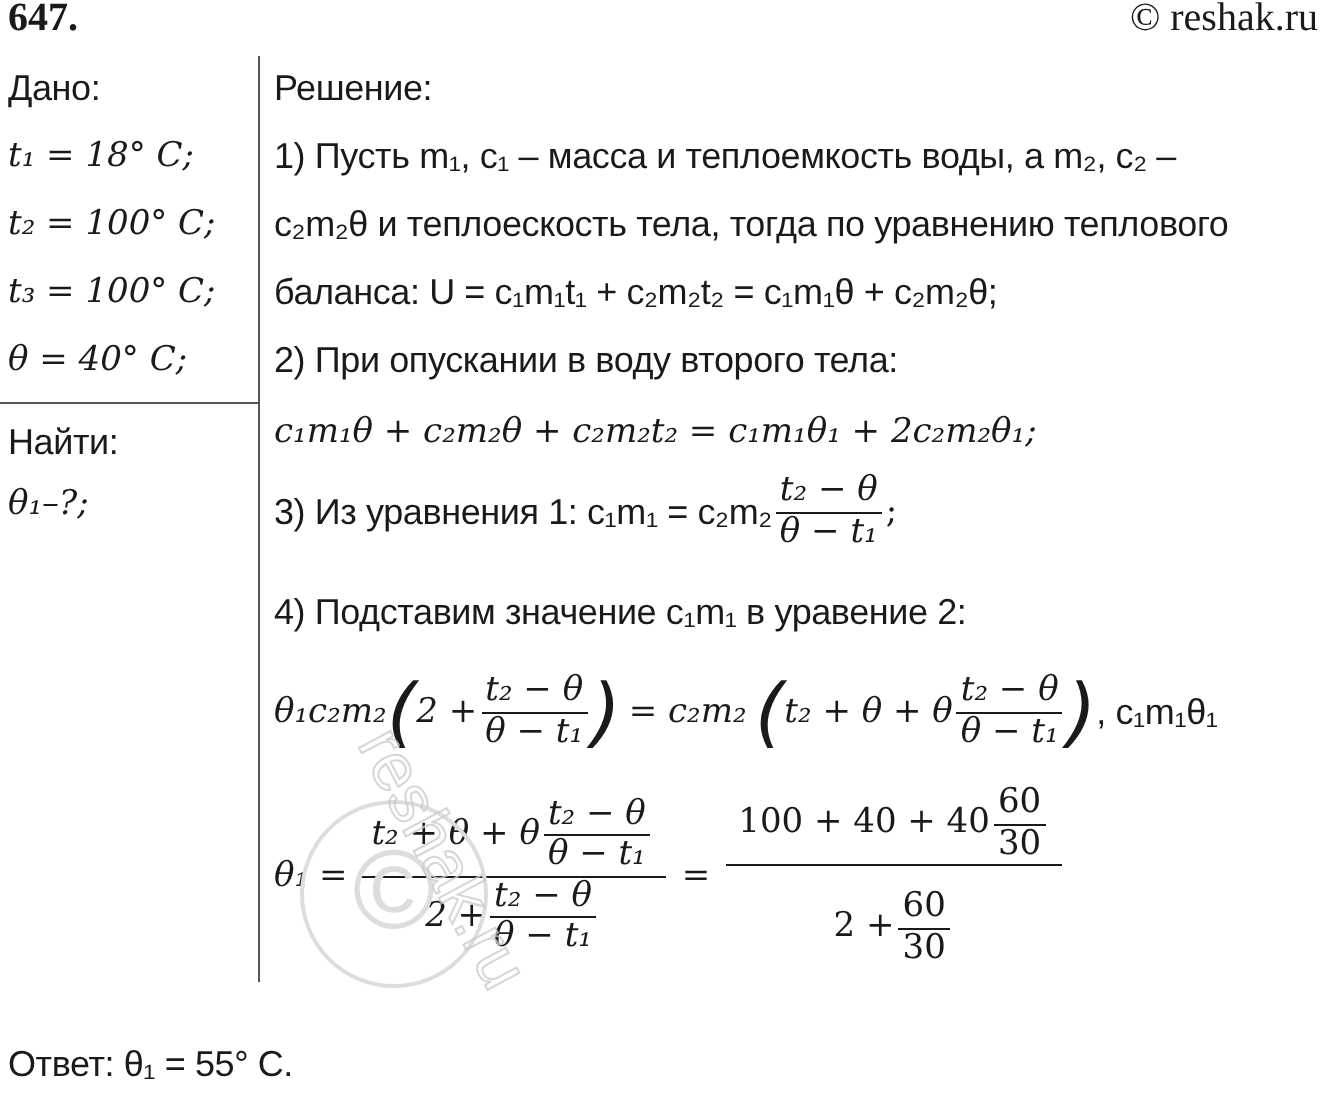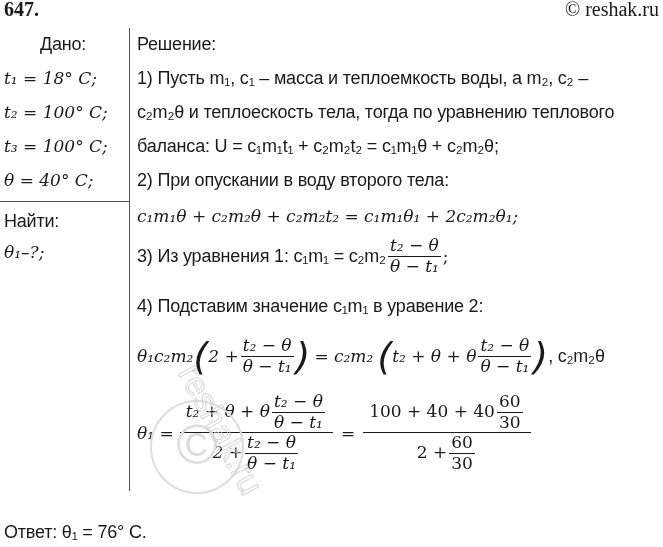--- a/index.html
+++ b/index.html
@@ -24,21 +24,21 @@
 </style>
 </head>
 <body>
 
 <div class="abs num">647.</div>
 <div class="abs site">© reshak.ru</div>
 
 <div class="vline"></div>
 <div class="hline"></div>
 
-<div class="abs txt" style="left:4px;top:34px;margin-left:36px;">Дано:</div>
+<div class="abs txt" style="left:4px;top:34px;">Дано:</div>
 <div class="abs m i" style="left:4px;top:68px;">t₁ = 18° C;</div>
 <div class="abs m i" style="left:4px;top:102px;">t₂ = 100° C;</div>
 <div class="abs m i" style="left:4px;top:136px;">t₃ = 100° C;</div>
 <div class="abs m i" style="left:4px;top:170px;">θ = 40° C;</div>
 <div class="abs txt" style="left:4px;top:211px;">Найти:</div>
 <div class="abs m i" style="left:4px;top:242px;">θ₁–?;</div>
 
 <div class="abs txt" style="left:137px;top:34px;">Решение:</div>
 <div class="abs txt" style="left:137px;top:68px;">1) Пусть m₁, c₁ – масса и теплоемкость воды, а m₂, c₂ –</div>
 <div class="abs txt" style="left:137px;top:102px;">c₂m₂θ и теплоескость тела, тогда по уравнению теплового</div>
@@ -67,21 +67,21 @@
     </span>
   <span class="paren">)</span>
   <span style="margin:16px 4px;">= c₂m₂</span>
   <span class="paren">(</span>
   <span>t₂ + θ + θ</span>
   <span class="frac">
       <span class="n">t₂ − θ</span>
       <span class="d">θ − t₁</span>
     </span>
   <span class="paren">)</span>
-  <span class="txt" style="font-style:normal;">, c₂m₂θ</span>
+  <span class="txt" style="font-style:normal;">, c₁m₁θ₁</span>
 </div>
 
 <div class="abs m i" style="left:137px;top:392px;display:flex;align-items:center;">
   <span>θ₁ =</span>
   <span class="frac" style="margin-left:6px;">
     <span class="n" style="display:flex;align-items:center;padding:0 6px;">
       <span>t₂ + θ + θ</span>
       <span class="frac">
           <span class="n">t₂ − θ</span>
           <span class="d">θ − t₁</span>
@@ -89,34 +89,34 @@
     </span>
     <span class="d" style="display:flex;align-items:center;">
       <span>2 +</span>
       <span class="frac">
           <span class="n">t₂ − θ</span>
           <span class="d">θ − t₁</span>
         </span>
     </span>
   </span>
   <span style="margin:0 6px;">=</span>
-  <span class="frac" style="font-style:normal;">
+  <span class="frac" style="font-style:normal;gap:11px;">
     <span class="n" style="display:flex;align-items:center;padding:0 6px;">
       <span>100 + 40 + 40</span>
       <span class="frac">
           <span class="n">60</span>
           <span class="d">30</span>
         </span>
     </span>
     <span class="d" style="display:flex;align-items:center;">
       <span>2 +</span>
       <span class="frac">
           <span class="n">60</span>
           <span class="d">30</span>
         </span>
     </span>
   </span>
 </div>
 
 <div class="wm">©</div>
 <div class="abs wm2">reshak.ru</div>
 
-<div class="abs txt" style="left:4px;top:522px;">Ответ: θ₁ = 76° C.</div>
+<div class="abs txt" style="left:4px;top:522px;">Ответ: θ₁ = 55° C.</div>
 
 </body></html>

